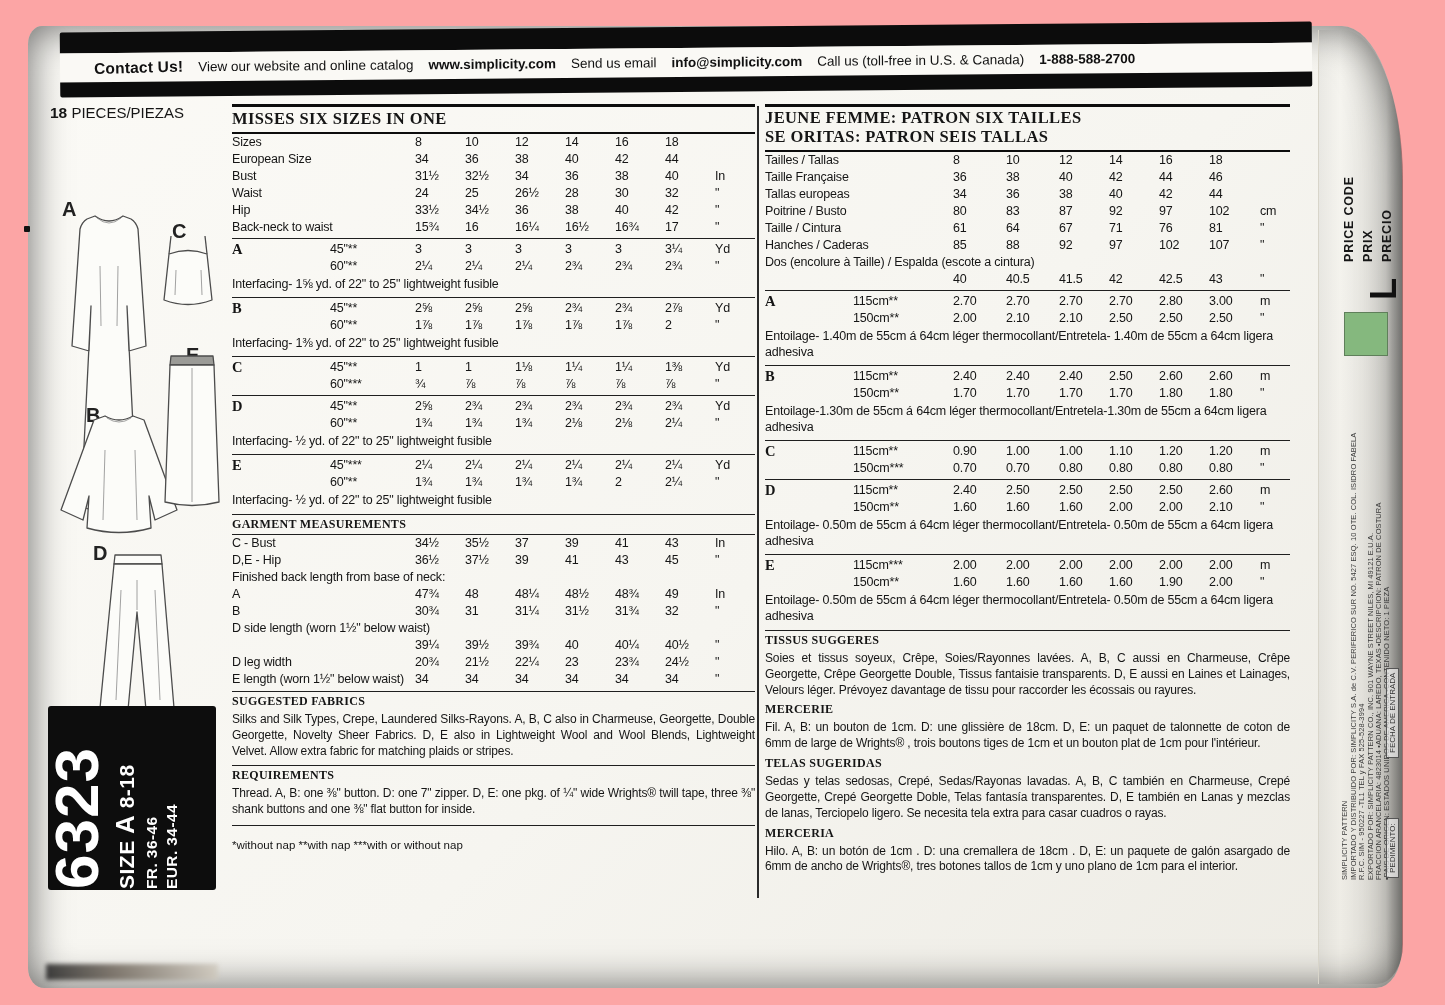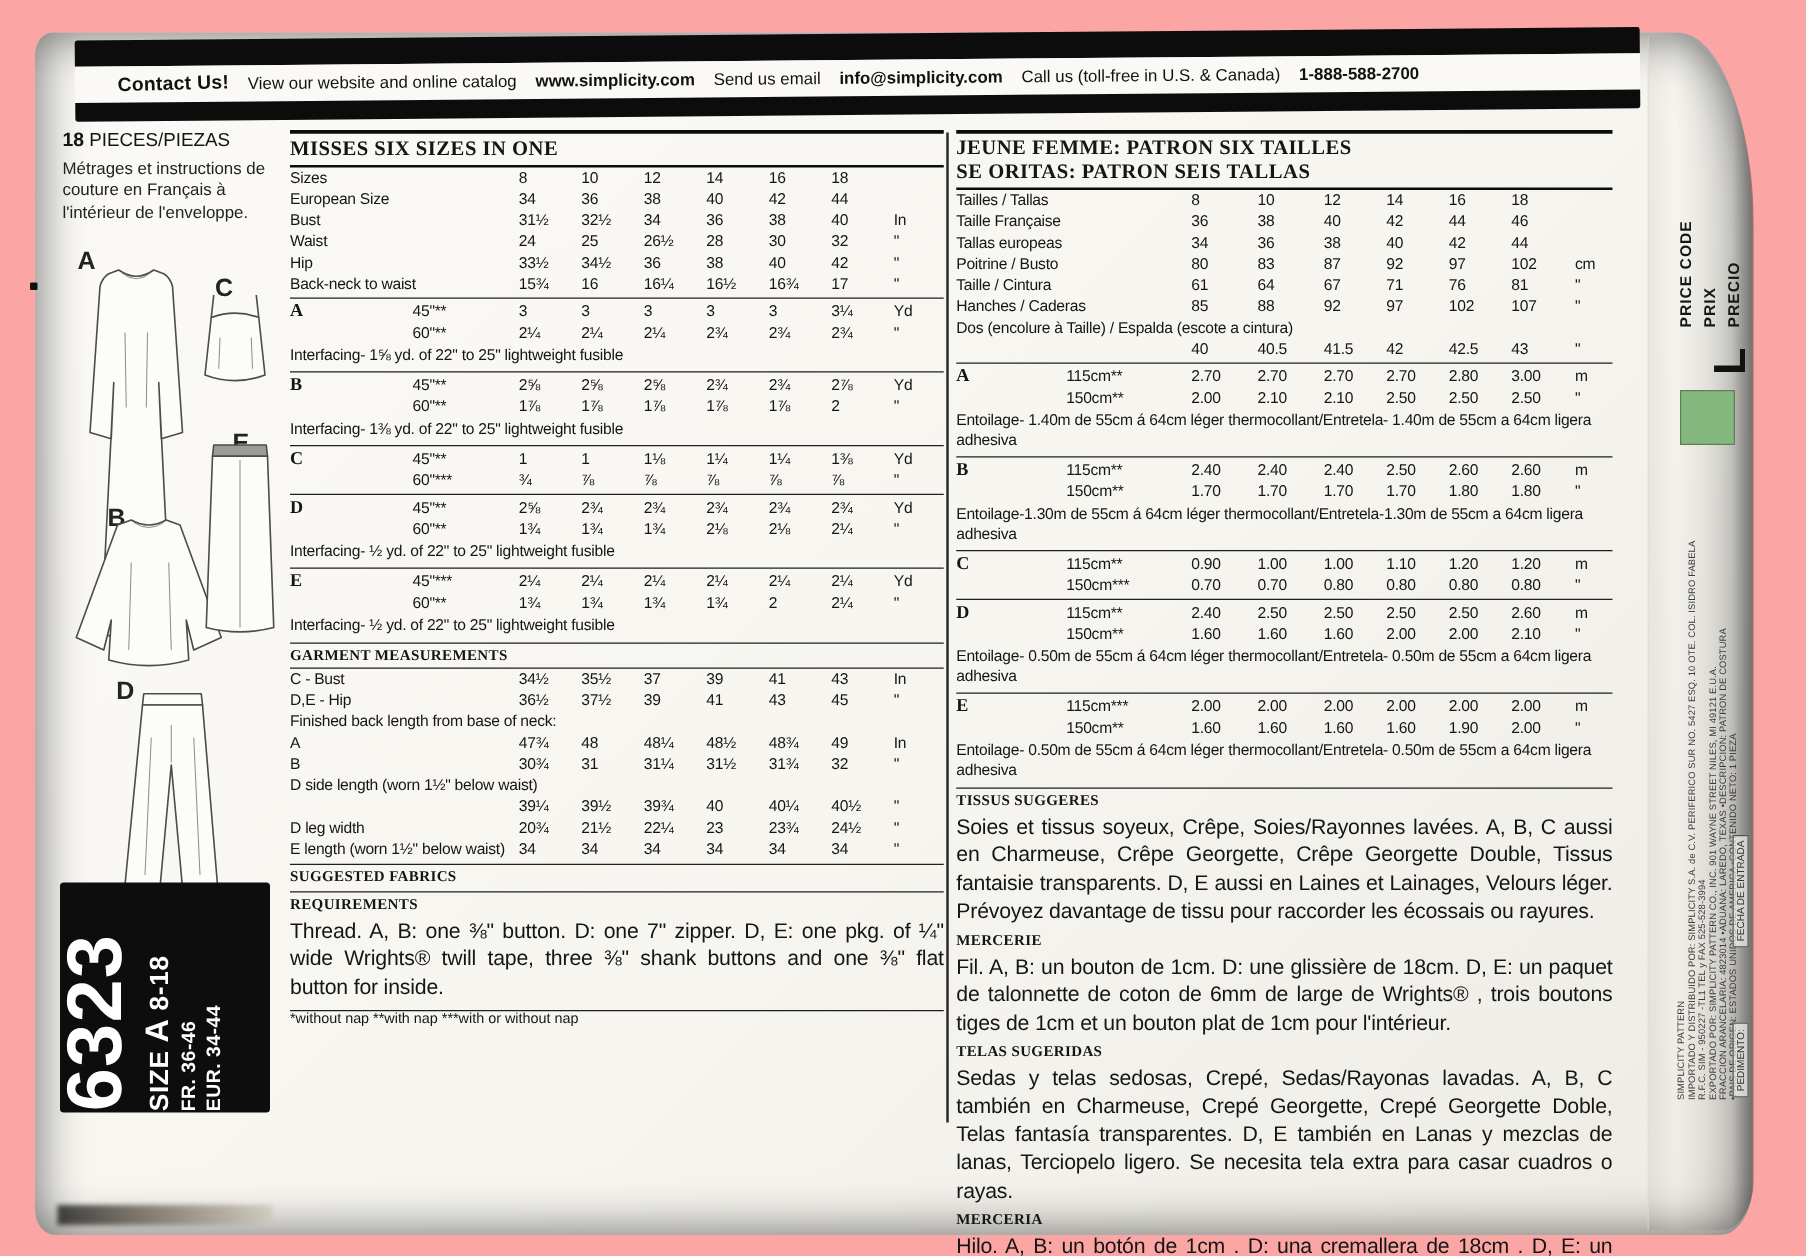--- a/index.html
+++ b/index.html
@@ -65,22 +65,22 @@
   .trow{display:grid;line-height:17px;}
   .tcell{font-size:12.5px;letter-spacing:-.2px;white-space:nowrap;overflow:visible;}
   .tcell:last-child{}
   .tcell.span-all{grid-column:1/-1;text-align:left;}
   .tbl-size .trow{grid-template-columns:183px 50px 50px 50px 50px 50px 50px 40px;}
   .tbl-yard .trow{grid-template-columns:98px 85px 50px 50px 50px 50px 50px 50px 40px;}
   .tbl-size-r .trow{grid-template-columns:188px 53px 53px 50px 50px 50px 51px 30px;}
   .tbl-yard-r .trow{grid-template-columns:88px 100px 53px 53px 50px 50px 50px 51px 30px;}
   .tbl-yard .tcell.c0,.tbl-yard-r .tcell.c0{font-family:"Liberation Serif",serif;font-weight:bold;font-size:14.5px;}
   .note{font-size:12.5px;letter-spacing:-.2px;line-height:1.28;padding:1px 0 3px;}
-  .para{font-size:17px;letter-spacing:-.15px;line-height:1.32;text-align:justify;padding:2px 0 3px;}
-  .footline{border-top:1.5px solid #1f1f1f;margin-top:4px;padding-top:0;font-size:11.5px;
+  .para{font-size:12px;letter-spacing:-.15px;line-height:1.32;text-align:justify;padding:2px 0 3px;}
+  .footline{border-top:1.5px solid #1f1f1f;margin-top:4px;padding-top:13px;font-size:11.5px;
     display:flex;justify-content:space-between;}
 
   
   .pricecode{position:absolute;left:1340px;top:262px;width:140px;transform-origin:0 0;
     transform:rotate(-90deg);font-weight:bold;font-size:12.5px;line-height:1.5;letter-spacing:.8px;color:#161616;}
   .plett{position:absolute;left:1363px;top:300px;transform-origin:0 0;transform:rotate(-90deg);
     font-weight:bold;font-size:36px;color:#111;}
   .swatch{position:absolute;left:1344px;top:312px;width:42px;height:42px;border:1px solid #5f7f5a;}
   .legal{position:absolute;transform-origin:0 0;transform:rotate(-90deg);font-size:7.5px;
     color:#3a3a3a;white-space:nowrap;letter-spacing:.1px;}
@@ -107,21 +107,20 @@
       <span>Call us (toll-free in U.S. &amp; Canada)</span>
       <span class="b">1-888-588-2700</span>
     </div>
     <div class="bar2"></div>
   </div>
 
   <div class="pieces">
     <span class="cnt">18</span>
     <span>PIECES/PIEZAS</span>
   </div>
-  <div class="fr-note">Métrages et instructions de couture en Français à l'intérieur de l'enveloppe.</div>
 
   <div class="vlabel" style="left:62px;top:198px;">A</div>
   <svg class="sketch" style="left:56px;top:206px;" width="108" height="324" viewBox="0 0 108 324">
     <path d="M39,10 Q53,20 67,10 L75,13 Q80,16 82,23 L90,140 L73,145 L71,100 L81,300 Q53,313 25,300 L35,100 L33,145 L16,140 L24,23 Q26,16 31,13 Z"></path>
     <path class="thin" d="M41,12 Q53,22 65,12"></path>
     <path class="thin" d="M44,60 L45,120 M62,60 L61,120"></path>
   </svg>
 
   <div class="vlabel" style="left:172px;top:220px;">C</div>
   <svg class="sketch" style="left:156px;top:230px;" width="64" height="84" viewBox="0 0 64 84">
@@ -438,20 +437,21 @@
           <div class="tcell c2">34</div>
           <div class="tcell c3">34</div>
           <div class="tcell c4">34</div>
           <div class="tcell c5">34</div>
           <div class="tcell c6">34</div>
           <div class="tcell c7">"</div>
         </div>
       </div>
 
     <div class="hblock">SUGGESTED FABRICS</div>
+    <div class="para">Silks and Silk Types, Crepe, Laundered Silks-Rayons. A, B, C also in Charmeuse, Georgette, Double Georgette, Novelty Sheer Fabrics. D, E also in Lightweight Wool and Wool Blends, Lightweight Velvet. Allow extra fabric for matching plaids or stripes.</div>
 
     <div class="hblock">REQUIREMENTS</div>
     <div class="para">Thread. A, B: one ⅜" button. D: one 7" zipper. D, E: one pkg. of ¼" wide Wrights® twill tape, three ⅜" shank buttons and one ⅜" flat button for inside.</div>
 
     <div class="footline">
       <span>*without nap     **with nap     ***with or without nap</span>
     </div>
   </div>
 
   <div class="divider"></div>

